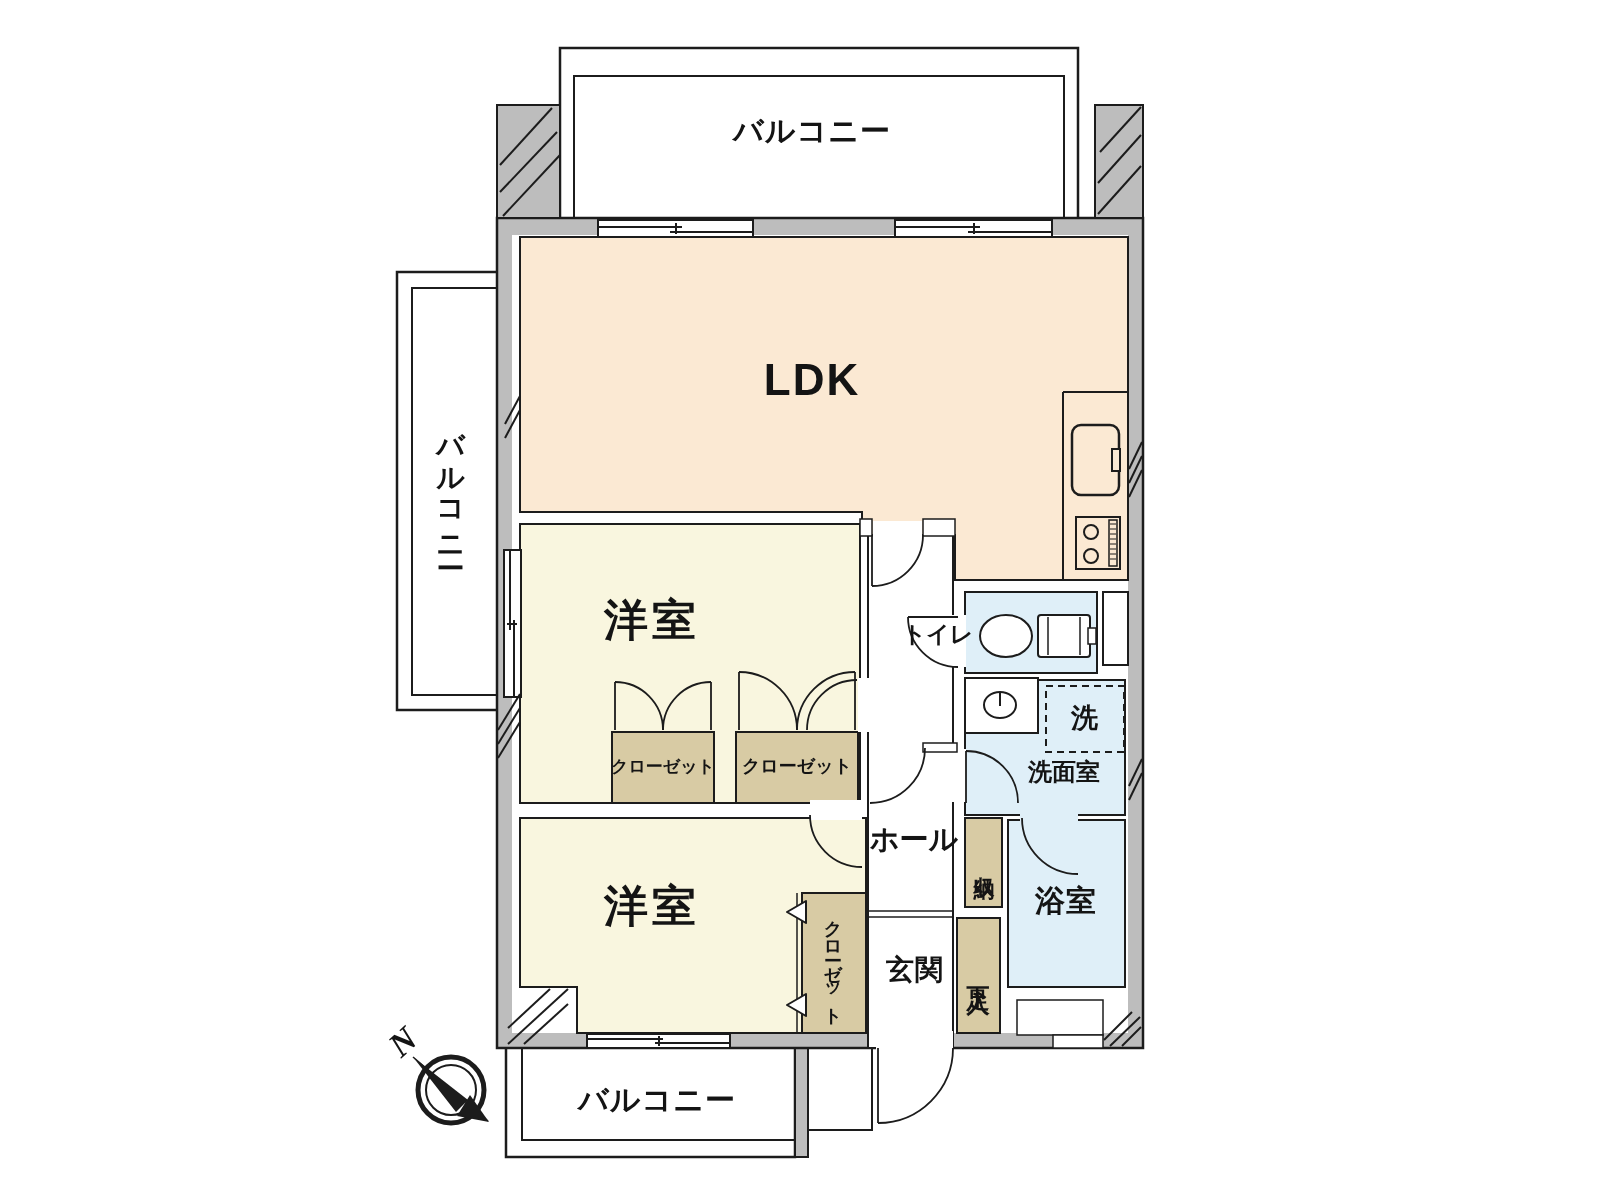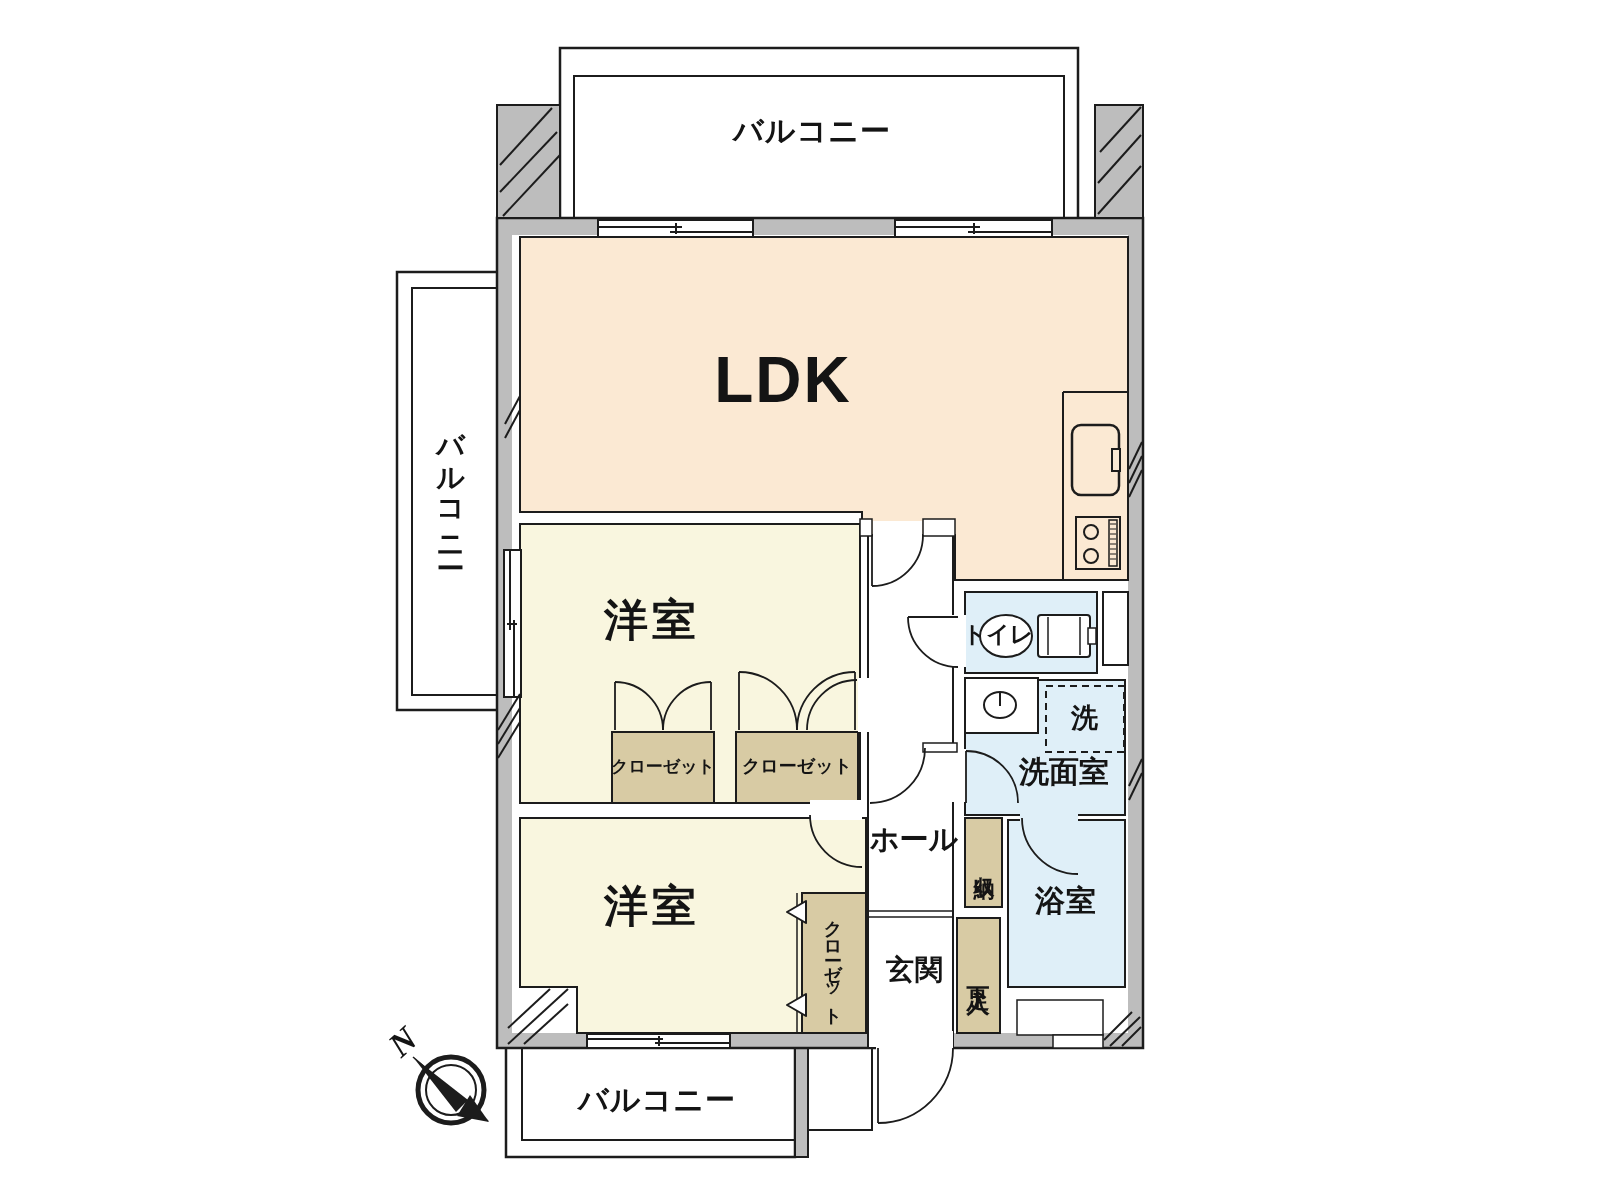--- a/index.html
+++ b/index.html
@@ -222,33 +222,33 @@
     <line class="s15" x1="413" y1="1057" x2="488" y2="1121"></line>
     <polygon class="needle" points="413,1057 468,1100 456,1112"></polygon>
     <polygon class="needle" points="489,1122 457,1116 470,1095"></polygon>
   </g>
 </svg>
 
 <div class="lbl" style="left:812px;top:131px;font-size:30px;">バルコニー</div>
 <div class="lbl v" style="left:450px;top:485px;font-size:28px;">バルコニー</div>
 <div class="lbl" style="left:657px;top:1100px;font-size:30px;">バルコニー</div>
 
-<div class="lbl" style="left:783px;top:380px;font-size:64px;letter-spacing:2px;">LDK</div>
+<div class="lbl" style="left:812px;top:380px;font-size:44px;letter-spacing:2px;">LDK</div>
 <div class="lbl" style="left:652px;top:620px;font-size:44px;letter-spacing:4px;">洋室</div>
 <div class="lbl" style="left:652px;top:906px;font-size:44px;letter-spacing:4px;">洋室</div>
 
 <div class="lbl" style="left:663px;top:766px;font-size:17px;letter-spacing:0;">クローゼット</div>
 <div class="lbl" style="left:797px;top:766px;font-size:18px;letter-spacing:0;">クローゼット</div>
 <div class="lbl v" style="left:833px;top:962px;font-size:18px;letter-spacing:1px;">クローゼット</div>
 
 <div class="lbl" style="left:914px;top:840px;font-size:29px;letter-spacing:0;">ホール</div>
 <div class="lbl" style="left:915px;top:970px;font-size:28px;">玄関</div>
 <div class="lbl v" style="left:979px;top:972px;font-size:23px;letter-spacing:2px;">下足入</div>
 <div class="lbl v" style="left:984px;top:862px;font-size:21px;letter-spacing:2px;">収納</div>
 
-<div class="lbl" style="left:998px;top:634px;font-size:23px;letter-spacing:0;">トイレ</div>
+<div class="lbl" style="left:938px;top:634px;font-size:23px;letter-spacing:0;">トイレ</div>
 <div class="lbl" style="left:1085px;top:718px;font-size:27px;">洗</div>
-<div class="lbl" style="left:1064px;top:772px;font-size:30px;letter-spacing:0;">洗面室</div>
+<div class="lbl" style="left:1064px;top:772px;font-size:24px;letter-spacing:0;">洗面室</div>
 <div class="lbl" style="left:1066px;top:901px;font-size:30px;">浴室</div>
 
 <div class="lbl north" style="left:403px;top:1042px;font-size:34px;">N</div>
 
 </div>
 
 </body></html>

